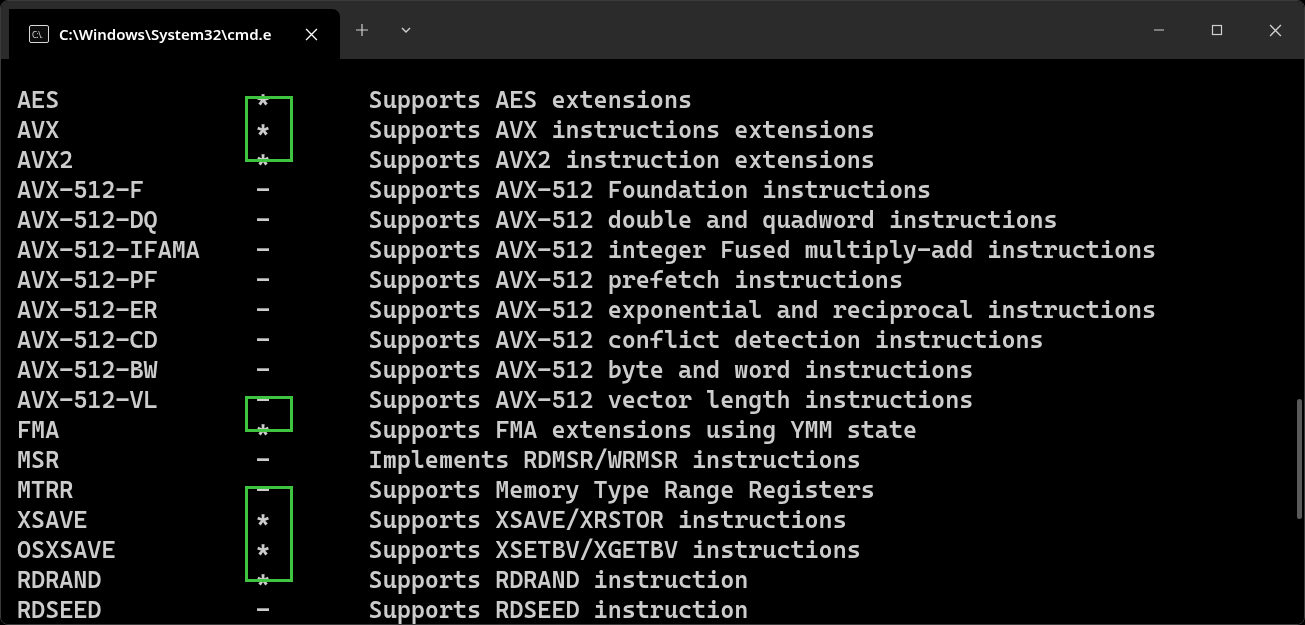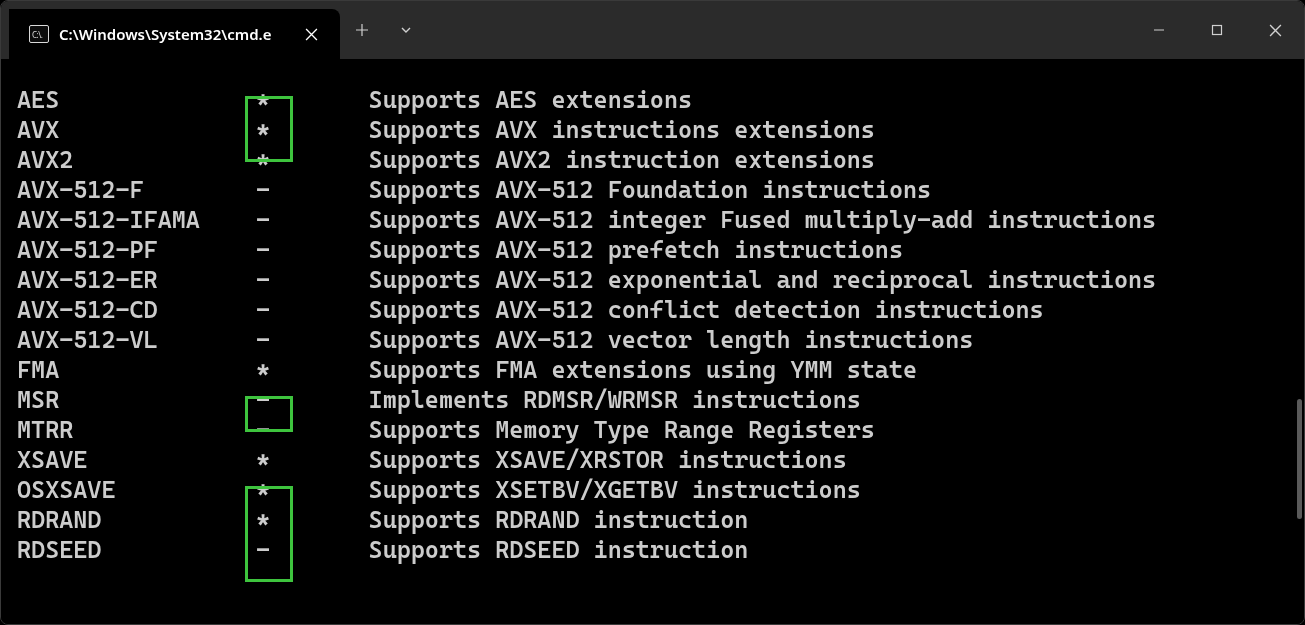--- a/index.html
+++ b/index.html
@@ -142,24 +142,26 @@
       </div>
     </div>
   </div>
 
   <div class="terminal" id="terminal">
 
     <div class="row" id="row-0"><span class="seg col-name">AES</span><span class="seg col-flag">  *</span><span class="seg">Supports AES extensions</span></div>
       <div class="row" id="row-1"><span class="seg col-name">AVX</span><span class="seg col-flag">  *</span><span class="seg">Supports AVX instructions extensions</span></div>
       <div class="row" id="row-2"><span class="seg col-name">AVX2</span><span class="seg col-flag">  *</span><span class="seg">Supports AVX2 instruction extensions</span></div>
       <div class="row" id="row-3"><span class="seg col-name">AVX-512-F</span><span class="seg col-flag">  -</span><span class="seg">Supports AVX-512 Foundation instructions</span></div>
+      <div class="row" id="row-4"><span class="seg col-name">AVX-512-DQ</span><span class="seg col-flag">  -</span><span class="seg">Supports AVX-512 double and quadword instructions</span></div>
       <div class="row" id="row-5"><span class="seg col-name">AVX-512-IFAMA</span><span class="seg col-flag">  -</span><span class="seg">Supports AVX-512 integer Fused multiply-add instructions</span></div>
       <div class="row" id="row-6"><span class="seg col-name">AVX-512-PF</span><span class="seg col-flag">  -</span><span class="seg">Supports AVX-512 prefetch instructions</span></div>
       <div class="row" id="row-7"><span class="seg col-name">AVX-512-ER</span><span class="seg col-flag">  -</span><span class="seg">Supports AVX-512 exponential and reciprocal instructions</span></div>
       <div class="row" id="row-8"><span class="seg col-name">AVX-512-CD</span><span class="seg col-flag">  -</span><span class="seg">Supports AVX-512 conflict detection instructions</span></div>
+      <div class="row" id="row-9"><span class="seg col-name">AVX-512-BW</span><span class="seg col-flag">  -</span><span class="seg">Supports AVX-512 byte and word instructions</span></div>
       <div class="row" id="row-10"><span class="seg col-name">AVX-512-VL</span><span class="seg col-flag">  -</span><span class="seg">Supports AVX-512 vector length instructions</span></div>
       <div class="row" id="row-11"><span class="seg col-name">FMA</span><span class="seg col-flag">  *</span><span class="seg">Supports FMA extensions using YMM state</span></div>
       <div class="row" id="row-12"><span class="seg col-name">MSR</span><span class="seg col-flag">  -</span><span class="seg">Implements RDMSR/WRMSR instructions</span></div>
       <div class="row" id="row-13"><span class="seg col-name">MTRR</span><span class="seg col-flag">  -</span><span class="seg">Supports Memory Type Range Registers</span></div>
       <div class="row" id="row-14"><span class="seg col-name">XSAVE</span><span class="seg col-flag">  *</span><span class="seg">Supports XSAVE/XRSTOR instructions</span></div>
       <div class="row" id="row-15"><span class="seg col-name">OSXSAVE</span><span class="seg col-flag">  *</span><span class="seg">Supports XSETBV/XGETBV instructions</span></div>
       <div class="row" id="row-16"><span class="seg col-name">RDRAND</span><span class="seg col-flag">  *</span><span class="seg">Supports RDRAND instruction</span></div>
       <div class="row" id="row-17"><span class="seg col-name">RDSEED</span><span class="seg col-flag">  -</span><span class="seg">Supports RDSEED instruction</span></div>
       <div class="scrollbar-hint"></div>
   <div class="highlight" style="left: 243.812px; top: 37px; width: 47.8125px; height: 66px;"></div>

